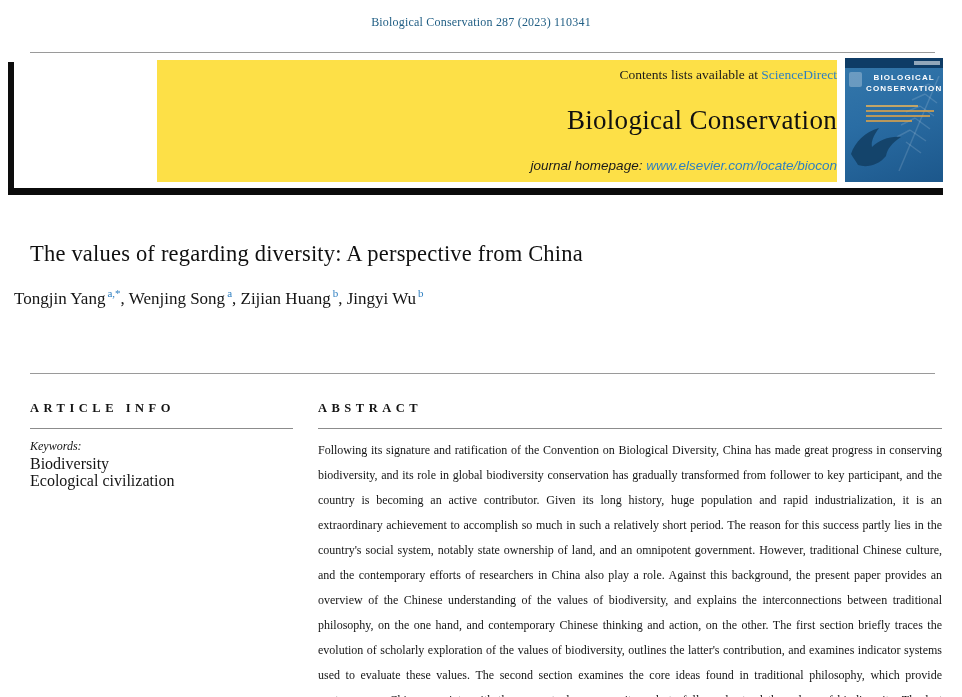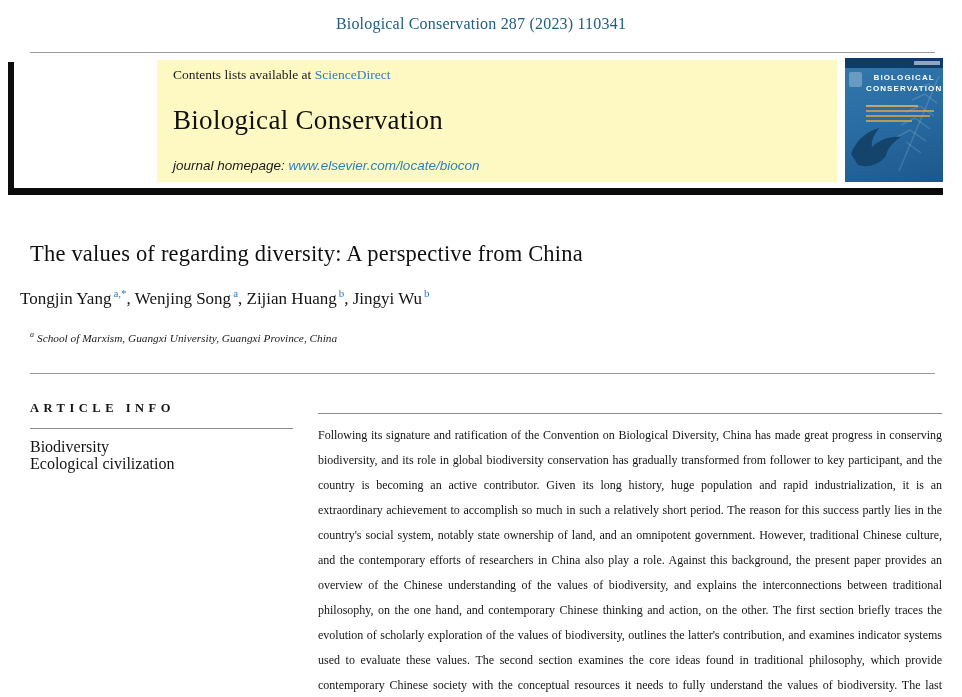--- a/index.html
+++ b/index.html
@@ -4,36 +4,36 @@
 <style>
   * { margin:0; padding:0; box-sizing:border-box; }
   html,body { background:#ffffff; }
   .page {
     position:relative; width:962px; height:697px; background:#ffffff;
     font-family:"Liberation Serif", serif; color:#141414; overflow:hidden;
   }
   
   .journal-ref {
     position:absolute; top:15px; left:0; right:0; text-align:center;
-    font-size:16px; color:#205e84; letter-spacing:.2px;
+    font-size:12px; color:#205e84; letter-spacing:.2px;
   }
   .top-rule { position:absolute; top:52px; left:30px; width:905px; height:1px; background:#9a9a9a; }
 
   
   .left-bar { position:absolute; left:8px; top:62px; width:6px; height:133px; background:#0d0d0d; }
   .logo-block { position:absolute; left:18px; top:60px; width:132px; text-align:center; }
   .logo-block svg { display:block; margin:0 auto; }
   .elsevier-name {
     font-family:"Liberation Serif", serif; font-size:23px; color:#e87822;
     letter-spacing:.5px; margin-top:1px;
   }
   .banner {
     position:absolute; left:157px; top:60px; width:680px; height:122px;
-    background:#fef9c3; display:flex; flex-direction:column;
-    justify-content:space-between; text-align:left; padding:7px 0 9px 16px;
+    background:#fde047; display:flex; flex-direction:column;
+    justify-content:space-between; text-align:right; padding:7px 0 9px 16px;
   }
   .banner-line1 { font-size:13.5px; color:#1a1a1a; }
   .banner-title { font-size:27px; color:#101010; letter-spacing:.3px; }
   .banner-line3 { font-family:"Liberation Sans", sans-serif; font-size:13.5px; color:#1a1a1a;font-style:italic; }
   .link { color:#2e7fc1; text-decoration:none; cursor:pointer; }
 
   
   .cover {
     position:absolute; left:845px; top:58px; width:98px; height:124px;
     background:linear-gradient(160deg,#3578ab 0%,#2a6da4 45%,#1c578b 100%);
@@ -56,21 +56,21 @@
   .cover-bird { position:absolute; left:0px; top:52px; }
   .cover-fern { position:absolute; right:-6px; top:18px; }
 
   .black-bar { position:absolute; left:8px; top:188px; width:935px; height:7px; background:#0b0b0b; }
 
   
   .title {
     position:absolute; left:30px; top:241px; width:780px;
     font-size:22.5px; font-weight:normal; color:#101010; letter-spacing:.2px;
   }
-  .authors { position:absolute; left:20px; top:287px; font-size:17px; color:#141414; }
+  .authors { position:absolute; left:14px; top:287px; font-size:17px; color:#141414; }
   .authors sup { font-size:11px; color:#2e7fc1; margin-left:2px; }
   .affiliations { position:absolute; left:30px; top:327px; font-style:italic; font-size:11.3px; line-height:16px; color:#1a1a1a; }
   .affiliations sup { font-size:8px; margin-right:3px; }
 
   .section-rule { position:absolute; left:30px; top:373px; width:905px; height:1px; background:#9a9a9a; }
 
   
   .info-col { position:absolute; left:30px; top:401px; width:263px; }
   .abstract-col { position:absolute; left:318px; top:401px; width:624px; }
   .col-heading { font-size:12.5px; font-weight:bold; letter-spacing:4.5px; color:#141414; }
@@ -127,30 +127,31 @@
 
   <div class="black-bar"></div>
 
   <h1 class="title">The values of regarding diversity: A perspective from China</h1>
 
   <div class="authors">
     <span><span>Tongjin Yang</span><sup>a,*</sup><span>, </span></span><span><span>Wenjing Song</span><sup>a</sup><span>, </span></span><span><span>Zijian Huang</span><sup>b</sup><span>, </span></span><span><span>Jingyi Wu</span><sup>b</sup><span></span></span>
   </div>
 
   <div class="affiliations">
-    <div><sup>a</sup><span>School of Marxism, Guangxi University, Guangxi Province, China</span></div>
   </div>
 
   <div class="section-rule"></div>
 
   <div class="info-col">
     <div class="col-heading">ARTICLE INFO</div>
     <div class="col-rule"></div>
+    <div class="kw-label">Keywords:</div>
     <div class="kw">Biodiversity</div>
     <div class="kw">Ecological civilization</div>
   </div>
 
   <div class="abstract-col">
+    <div class="col-heading">ABSTRACT</div>
     <div class="col-rule"></div>
     <p class="abstract-text">Following its signature and ratification of the Convention on Biological Diversity, China has made great progress in conserving biodiversity, and its role in global biodiversity conservation has gradually transformed from follower to key participant, and the country is becoming an active contributor. Given its long history, huge population and rapid industrialization, it is an extraordinary achievement to accomplish so much in such a relatively short period. The reason for this success partly lies in the country's social system, notably state ownership of land, and an omnipotent government. However, traditional Chinese culture, and the contemporary efforts of researchers in China also play a role. Against this background, the present paper provides an overview of the Chinese understanding of the values of biodiversity, and explains the interconnections between traditional philosophy, on the one hand, and contemporary Chinese thinking and action, on the other. The first section briefly traces the evolution of scholarly exploration of the values of biodiversity, outlines the latter's contribution, and examines indicator systems used to evaluate these values. The second section examines the core ideas found in traditional philosophy, which provide contemporary Chinese society with the conceptual resources it needs to fully understand the values of biodiversity. The last section explores the main mechanisms through which traditional philosophy influences contemporary thinking and behavior regarding environmental protection (including biodiversity conservation).</p>
   </div>
 
 </div>
 
 </body></html>

